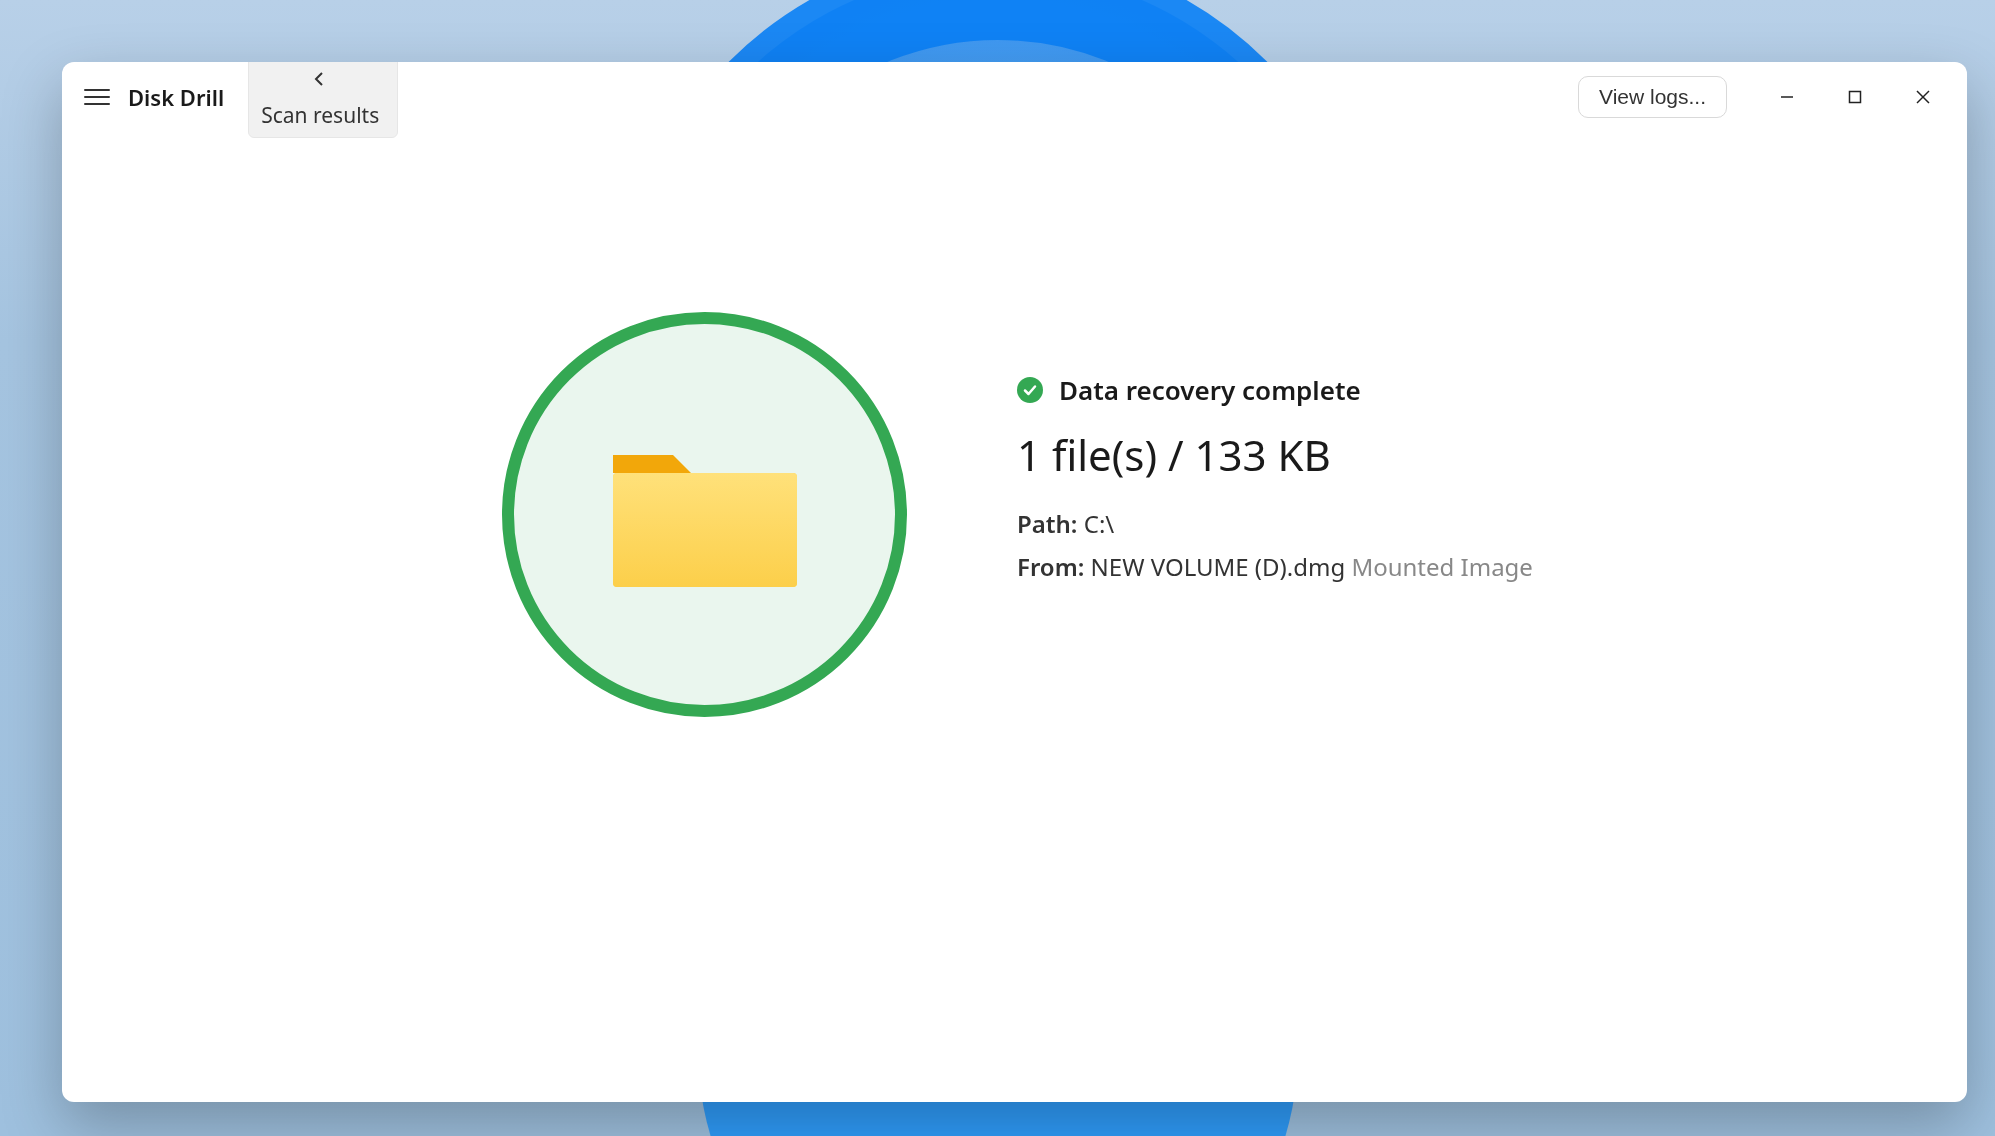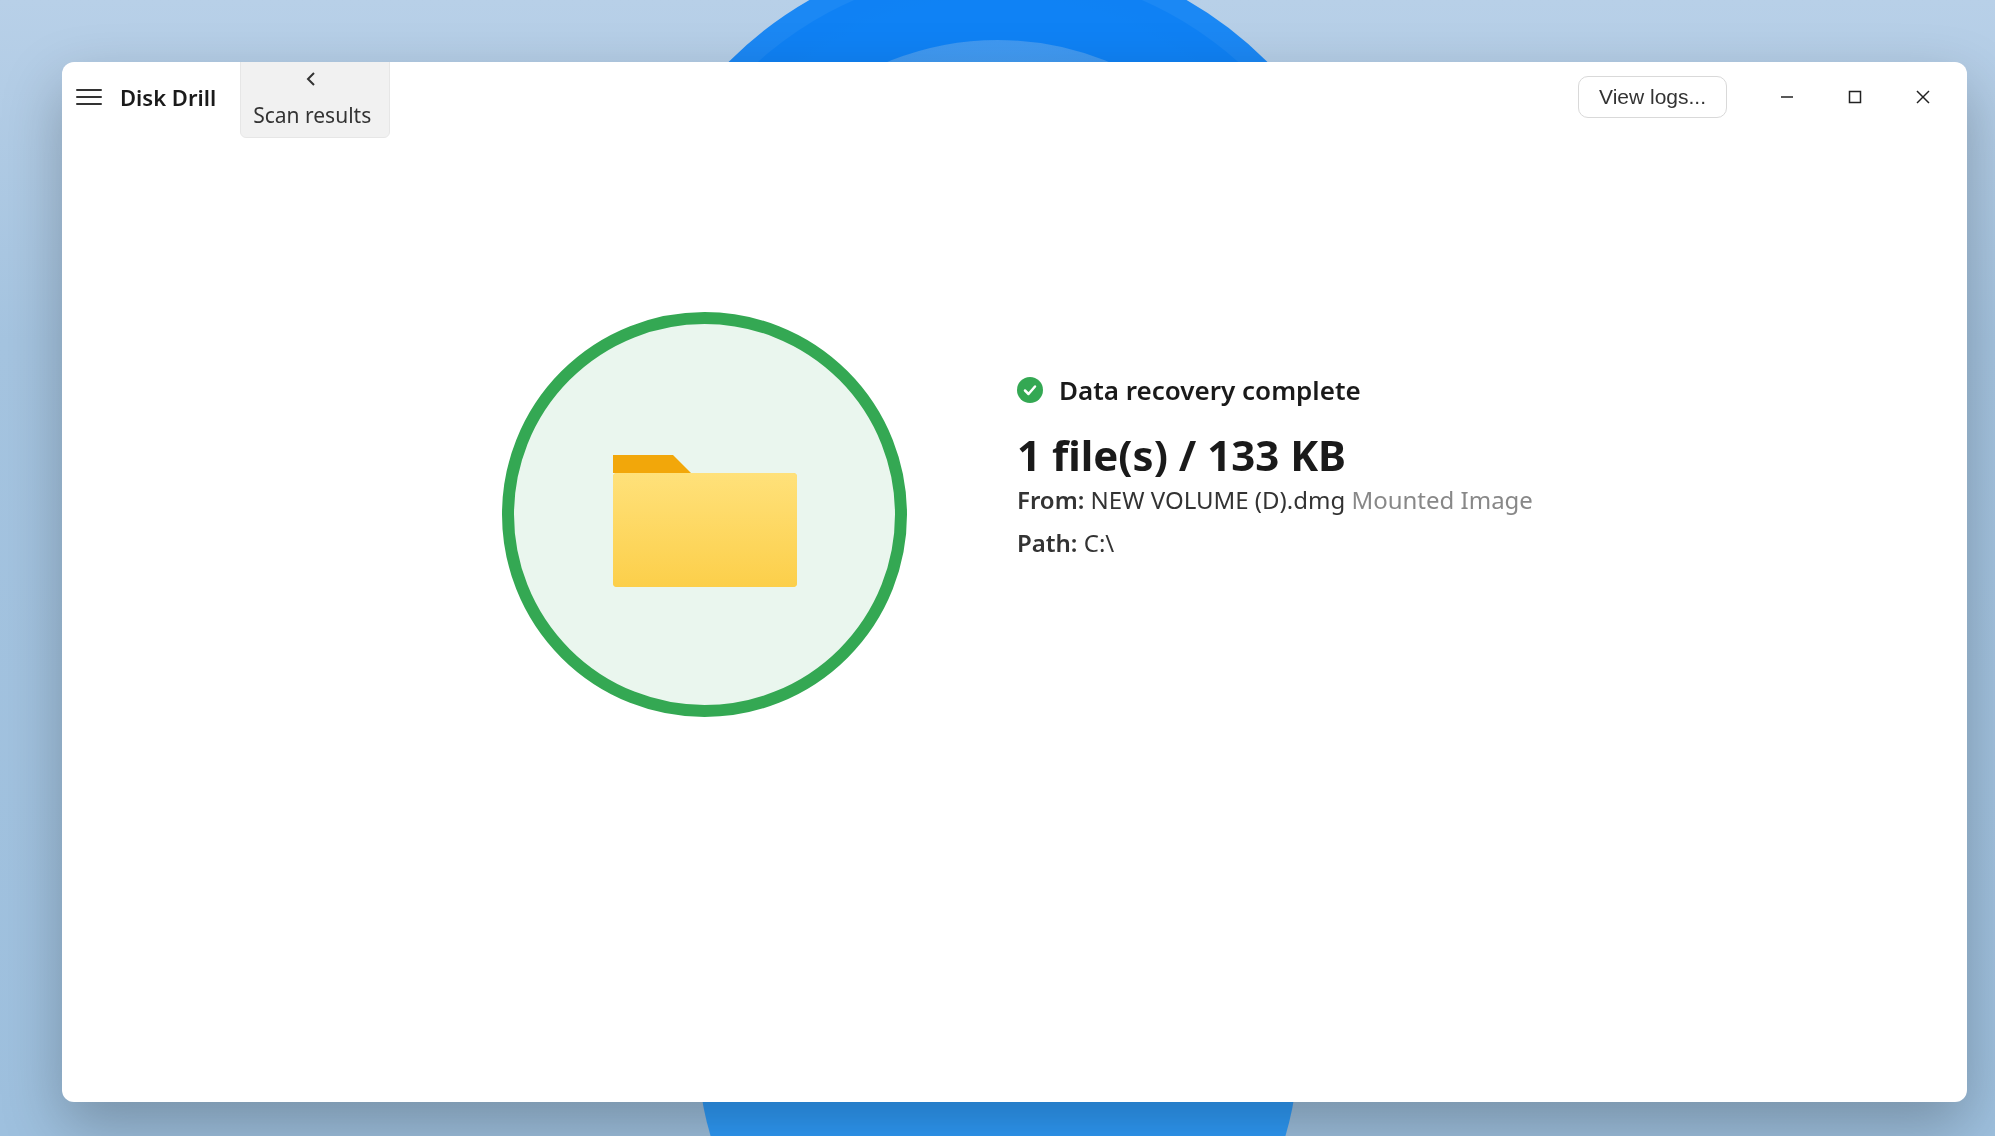--- a/index.html
+++ b/index.html
@@ -57,21 +57,21 @@
     z-index: 10;
     display: flex;
     flex-direction: column;
     overflow: hidden;
   }
 
   .titlebar {
     display: flex;
     align-items: center;
     height: 70px;
-    padding: 0 10px 0 12px;
+    padding: 0 10px 0 20px;
     gap: 16px;
   }
   .hamburger {
     width: 30px; height: 30px;
     display: flex; flex-direction: column;
     justify-content: center; gap: 5px;
     cursor: pointer;
     padding: 3px 2px;
   }
   .hamburger span {
@@ -156,22 +156,23 @@
     display: flex; align-items: center; justify-content: center;
   }
   .check-circle svg { width: 16px; height: 16px; color: #fff; }
   .status-text {
     font-size: 26px;
     font-weight: 600;
     color: #1a1a1a;
   }
   .big-summary {
     font-size: 42px;
-    font-weight: 700;
+    font-weight: 400;
     color: #1a1a1a;
+    margin-bottom: 24px;
   }
   .meta-row {
     font-size: 24px;
     color: #333;
     margin-bottom: 10px;
   }
   .meta-row .label { font-weight: 600; }
   .meta-row .muted { color: #888; }
   .actions {
     margin-top: 36px;
@@ -274,28 +275,28 @@
           <svg viewBox="0 0 16 16" fill="none" stroke="currentColor" stroke-width="2.5" stroke-linecap="round" stroke-linejoin="round">
             <polyline points="3,8.5 6.5,12 13,4.5"></polyline>
           </svg>
         </span>
         <span class="status-text">Data recovery complete</span>
       </div>
 
       <div class="big-summary">1 file(s) / 133 KB</div>
 
       <div class="meta-row">
+        <span class="label">Path:</span>
+        <span>C:\</span>
+      </div>
+
+      <div class="meta-row">
         <span class="label">From:</span>
         <span>NEW VOLUME (D).dmg</span>
         <span class="muted">Mounted Image</span>
       </div>
 
-      <div class="meta-row">
-        <span class="label">Path:</span>
-        <span>C:\</span>
-      </div>
-
 
     </div>
 
   </div>
 
 </div>
 
 </body></html>

